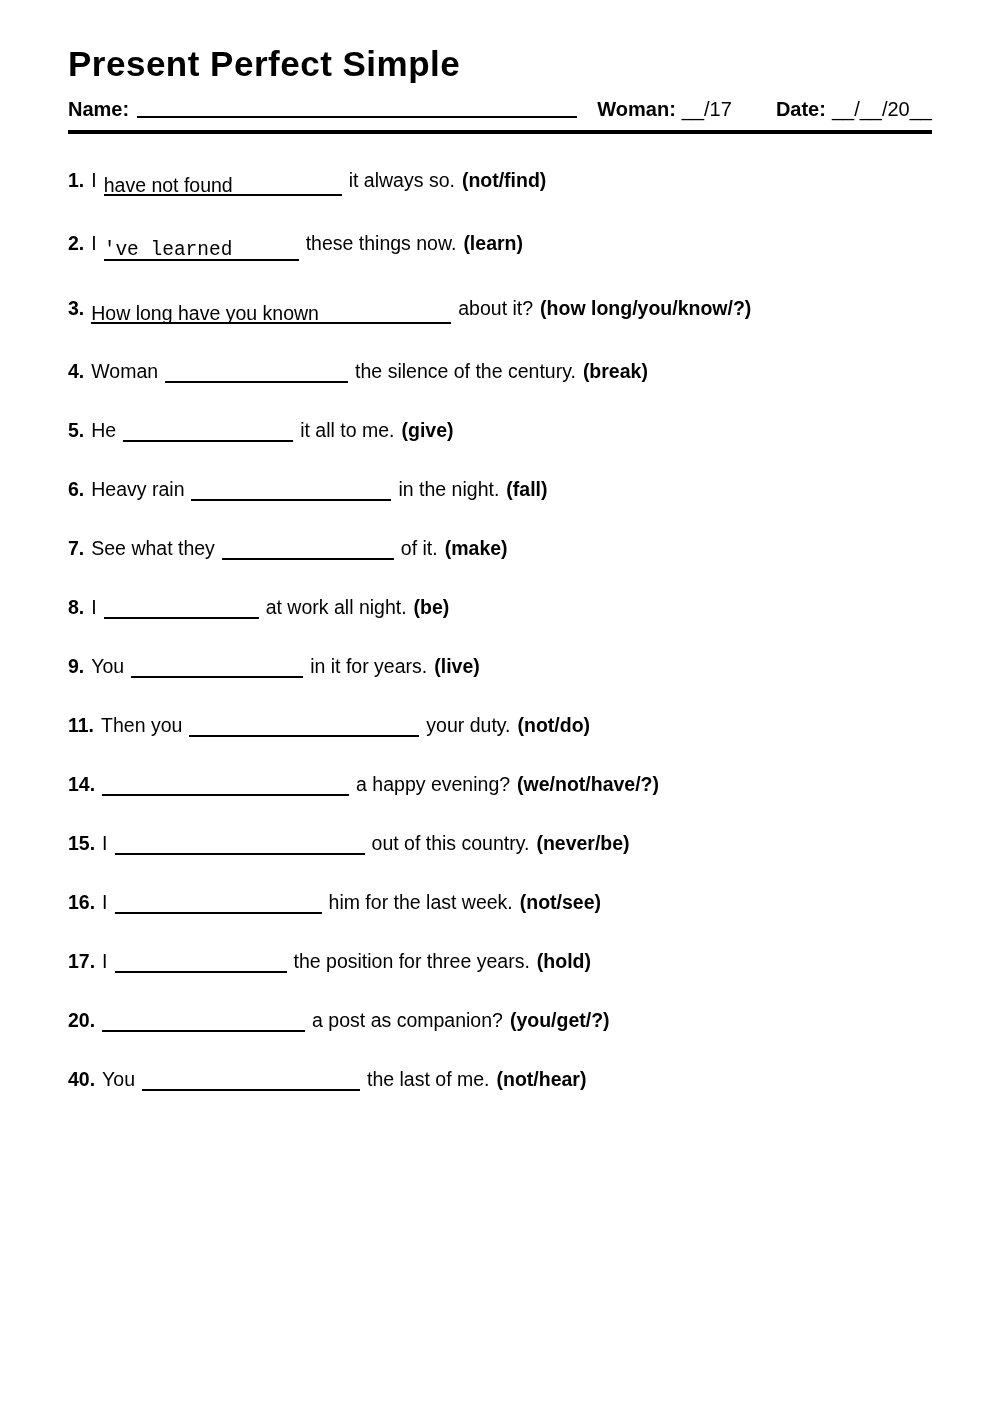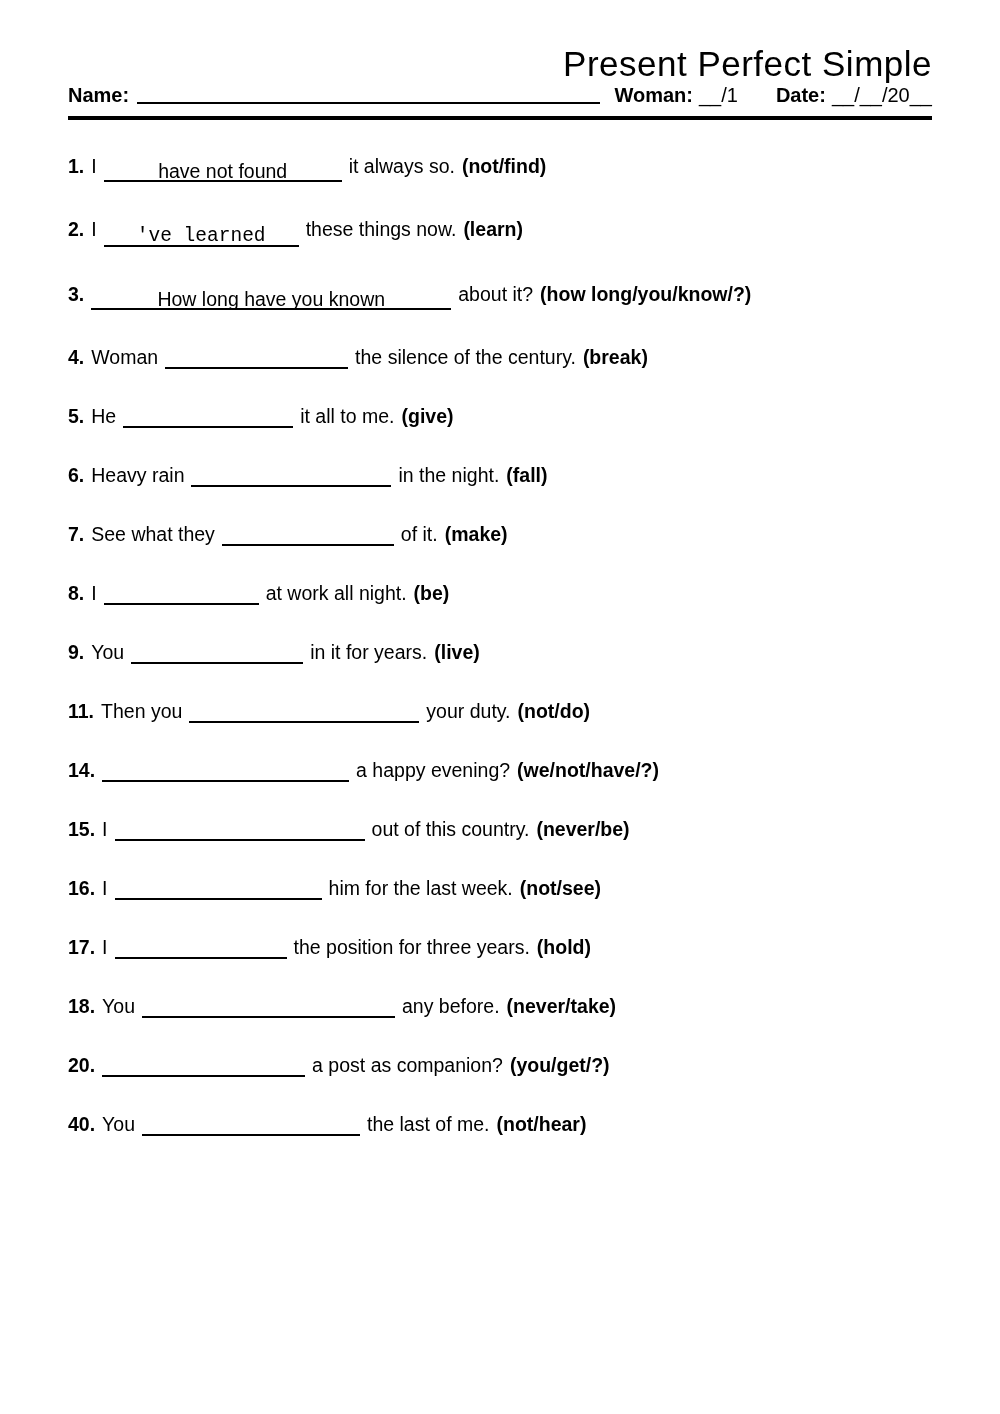--- a/index.html
+++ b/index.html
@@ -11,30 +11,30 @@
     width: 1000px;
     min-height: 1414px;
     background: #ffffff;
     box-sizing: border-box;
     padding: 44px 68px 40px 68px;
     font-family: "Liberation Sans", sans-serif;
     color: #000000;
   }
   h1.title {
     font-size: 35px;
-    font-weight: 400;
-    margin: 0 0 0 0;
+    font-weight: 700;
+    margin: 0 0 14px 0;
     letter-spacing: 0.5px;
-    text-align: right;
   }
   .meta-row {
     display: flex;
     align-items: flex-end;
     font-size: 20px;
     margin-bottom: 0;
+    gap: 6px;
   }
   .name-group {
     flex: 1;
     display: flex;
     align-items: flex-end;
   }
   .bold { font-weight: 700; }
   .name-line {
     flex: 1;
     border-bottom: 2px solid #000;
@@ -58,21 +58,20 @@
     margin-bottom: 35px;
     white-space: nowrap;
   }
   .num { font-weight: 700; margin-right: 7px; }
   .pre { margin-right: 7px; }
   .blank {
     display: inline-block;
     border-bottom: 2px solid #000;
     height: 23px;
     vertical-align: -5px;
-    text-align: center;
     margin-right: 7px;
     box-sizing: border-box;
   }
   .blank .answer {
     font-size: 19.5px;
     color: #000;
   }
   .post { margin-right: 7px; }
   .hint { font-weight: 700; }
 </style>
@@ -82,21 +81,21 @@
 <div class="page">
 
   <h1 class="title">Present Perfect Simple</h1>
 
   <div class="meta-row">
     <div class="name-group">
       <span class="bold">Name:</span>
       <span class="name-line"></span>
     </div>
     <div class="result-group">
-      <span class="bold">Woman:</span><span class="meta-value">__/1</span>
+      <span class="bold">Woman:</span><span class="meta-value">__/17</span>
     </div>
     <div class="date-group">
       <span class="bold">Date:</span><span class="meta-value">__/__/20__</span>
     </div>
   </div>
 
   <div class="rule"></div>
 
   <div class="items" id="items">
   <div class="item">
@@ -151,23 +150,20 @@
   </div>
 
   <div class="item">
     <span class="num">16.</span><span class="pre">I</span><span class="blank" style="width: 207px;"><span class="answer"></span></span><span class="post">him for the last week.</span><span class="hint">(not/see)</span>
   </div>
 
   <div class="item">
     <span class="num">17.</span><span class="pre">I</span><span class="blank" style="width: 172px;"><span class="answer"></span></span><span class="post">the position for three years.</span><span class="hint">(hold)</span>
   </div>
 
-  <div class="item">
-    <span class="num">18.</span><span class="pre">You</span><span class="blank" style="width: 253px;"><span class="answer"></span></span><span class="post">any before.</span><span class="hint">(never/take)</span>
-  </div>
 
   <div class="item">
     <span class="num">20.</span><span class="blank" style="width: 203px;"><span class="answer"></span></span><span class="post">a post as companion?</span><span class="hint">(you/get/?)</span>
   </div>
 
   <div class="item">
     <span class="num">40.</span><span class="pre">You</span><span class="blank" style="width: 218px;"><span class="answer"></span></span><span class="post">the last of me.</span><span class="hint">(not/hear)</span>
   </div>
 </div>
 

